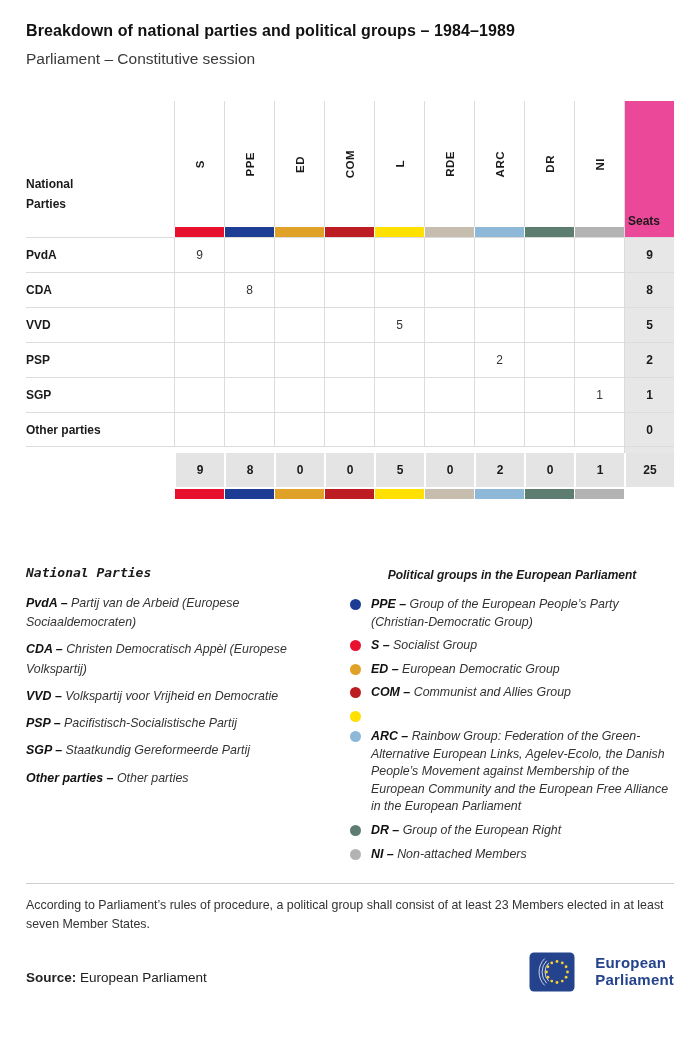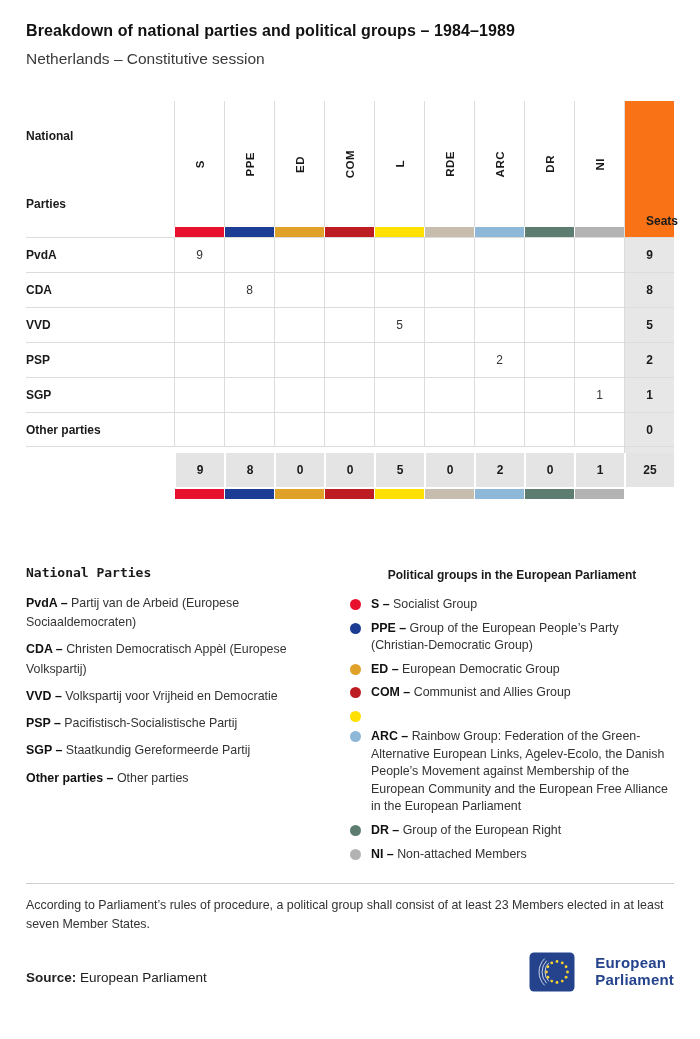--- a/index.html
+++ b/index.html
@@ -22,37 +22,37 @@
     grid-template-rows:126px 10px repeat(6,35px) 6px 34px 2px 10px;
   }
   .cell { box-sizing:border-box; }
   .group-head { border-left:1px solid #dcdcdc; display:flex; align-items:center; justify-content:center; }
   .vtext {
     writing-mode:vertical-rl; transform:rotate(180deg);
     font-size:11.5px; font-weight:700; letter-spacing:.5px; color:#1a1a1a;
   }
   .label-head { display:flex; flex-direction:column; justify-content:flex-end; padding-bottom:12px;
     font-size:12px; font-weight:700; line-height:1.65; }
-  .seats-head { border-left:1px solid #dcdcdc; background:#f97316; display:flex; align-items:flex-end;
-    padding:0 0 9px 21px; font-size:12px; font-weight:700; }
+  .seats-head { border-left:1px solid #dcdcdc; background:#ec4899; display:flex; align-items:flex-end;
+    padding:0 0 9px 3px; font-size:12px; font-weight:700; }
   .bar-cell { border-left:1px solid #fff; }
   .party-label { border-top:1px solid #dcdcdc; display:flex; align-items:center; font-size:12px; font-weight:700; }
   .value-cell { border-top:1px solid #dcdcdc; border-left:1px solid #dcdcdc; display:flex;
     align-items:center; justify-content:center; font-size:12px; color:#333; }
   .seats-cell { border-top:1px solid #dcdcdc; border-left:1px solid #dcdcdc; background:#e7e7e7;
     display:flex; align-items:center; justify-content:center; font-size:12px; font-weight:700; }
   .row-last { border-bottom:1px solid #dcdcdc; }
   .seats-gap { background:#e7e7e7; border-left:1px solid #dcdcdc; }
   .total-cell { background:#e4e4e4; border-left:2px solid #fff; display:flex; align-items:center;
     justify-content:center; font-size:12px; font-weight:700; }
   .seats-total { background:#e4e4e4; border-left:2px solid #fff; display:flex; align-items:center;
     justify-content:center; font-size:12px; font-weight:700; }
 
   
-  .legend { display:flex; margin-top:66px; }
+  .legend { display:flex; margin-top:66px;font-style:italic; }
   .legend-left { flex:0 0 300px; width:300px; }
   .legend-right { flex:1; margin-left:24px; }
   .mono-title { font-family:"DejaVu Sans Mono", monospace; font-size:13px; font-weight:700; margin:0 0 14px; }
   .legend-right h3 { font-size:12px; font-weight:700; margin:3px 0 14px;text-align:center; }
   .party-item { font-size:12.4px; line-height:1.55; margin:0 0 8px; color:#333; }
   .party-item b { color:#111; }
   .group-item { display:flex; align-items:flex-start; font-size:12.4px; line-height:1.42; margin:0 0 6px; color:#333; }
   .group-item b { color:#111; }
   .dot { width:11px; height:11px; border-radius:50%; margin:3px 10px 0 0; flex:none; }
 
@@ -63,24 +63,24 @@
   .source { font-size:13.5px; color:#222; padding-bottom:7px; }
   .logo { display:flex; align-items:center; gap:20px; }
   .logo-text { color:#24438c; font-size:15px; font-weight:700; line-height:1.12; letter-spacing:.2px; }
 </style>
 </head>
 <body>
 
 <div class="page">
 
   <h1 class="title">Breakdown of national parties and political groups – 1984–1989</h1>
-  <div class="subtitle">Netherlands – Constitutive session</div>
+  <div class="subtitle">Parliament – Constitutive session</div>
 
   <div class="grid" id="table-grid">
-      <div class="cell label-head" style="grid-area: 1 / 1; gap: 48px;">
+      <div class="cell label-head" style="grid-area: 1 / 1;">
         <div>National</div>
         <div>Parties</div>
       </div>
       <div class="cell group-head" style="grid-area: 1 / 2;">
         <span class="vtext">S</span>
       </div>
       <div class="cell bar-cell" style="background: rgb(232, 17, 45); grid-area: 2 / 2;"></div>
       <div class="cell total-cell" style="grid-area: 10 / 2;">9</div>
       <div class="cell bar-cell" style="background: rgb(232, 17, 45); grid-area: 12 / 2;"></div>
       <div class="cell group-head" style="grid-area: 1 / 3;">
@@ -211,26 +211,26 @@
           <p class="party-item"><b>VVD – </b>Volkspartij voor Vrijheid en Democratie</p>
           <p class="party-item"><b>PSP – </b>Pacifistisch-Socialistische Partij</p>
           <p class="party-item"><b>SGP – </b>Staatkundig Gereformeerde Partij</p>
           <p class="party-item"><b>Other parties – </b>Other parties</p>
         </div>
     </div>
     <div class="legend-right">
       <h3>Political groups in the European Parliament</h3>
       <div id="group-legend-items">
           <div class="group-item">
+            <span class="dot" style="background: rgb(29, 60, 148);"></span>
+            <span><b>PPE – </b>Group of the European People’s Party (Christian-Democratic Group)</span>
+          </div>
+          <div class="group-item">
             <span class="dot" style="background: rgb(232, 17, 45);"></span>
             <span><b>S – </b>Socialist Group</span>
-          </div>
-          <div class="group-item">
-            <span class="dot" style="background: rgb(29, 60, 148);"></span>
-            <span><b>PPE – </b>Group of the European People’s Party (Christian-Democratic Group)</span>
           </div>
           <div class="group-item">
             <span class="dot" style="background: rgb(223, 161, 39);"></span>
             <span><b>ED – </b>European Democratic Group</span>
           </div>
           <div class="group-item">
             <span class="dot" style="background: rgb(188, 28, 34);"></span>
             <span><b>COM – </b>Communist and Allies Group</span>
           </div>
           <div class="group-item">

